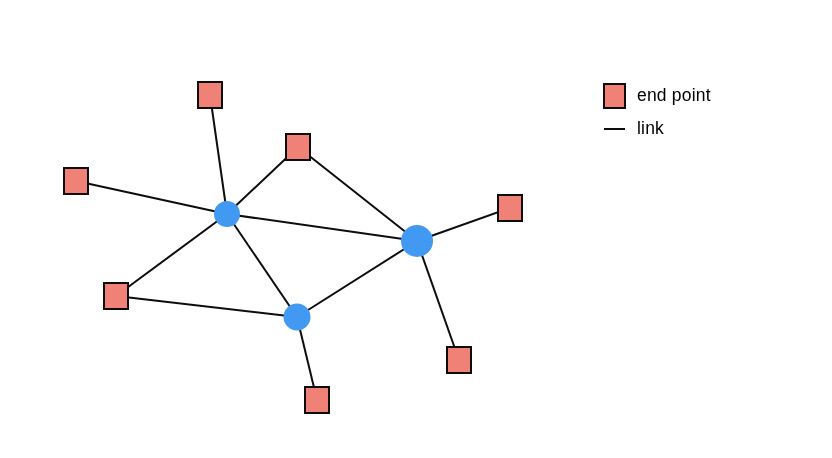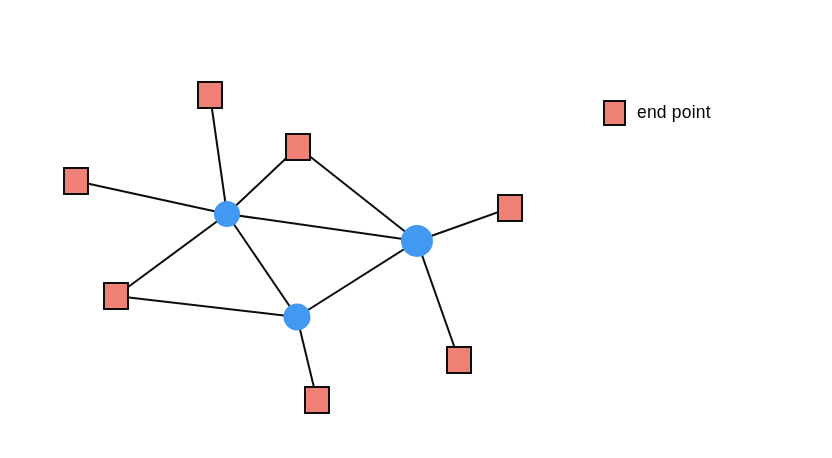--- a/index.html
+++ b/index.html
@@ -6,21 +6,21 @@
   body {
     width: 832px; height: 458px;
     background: #ffffff;
     font-family: "Liberation Sans", sans-serif;
     position: relative;
     overflow: hidden;
   }
   #diagram { position: absolute; left: 0; top: 0; }
   .legend {
     position: absolute;
-    left: 599px; top: 97px;
+    left: 599px; top: 80px;
     display: flex;
     flex-direction: column;
     gap: 2px;
   }
   .legend-row {
     display: flex;
     align-items: center;
     height: 31px;
   }
   .swatch-cell {
@@ -68,13 +68,19 @@
     <circle cx="297" cy="317" r="13.5" fill="#4199f2"></circle>
   </svg>
 
 <div class="legend">
   <div class="legend-row">
     <span class="swatch-cell">
       <span class="swatch-box" style="background: rgb(239, 129, 119); border-color: rgb(13, 13, 13);"></span>
     </span>
     <span class="legend-label">end point</span>
   </div>
+  <div class="legend-row">
+    <span class="swatch-cell">
+      <span class="swatch-line" style="border-top-color: rgb(13, 13, 13);"></span>
+    </span>
+    <span class="legend-label">link</span>
+  </div>
 </div>
 
 </body></html>

